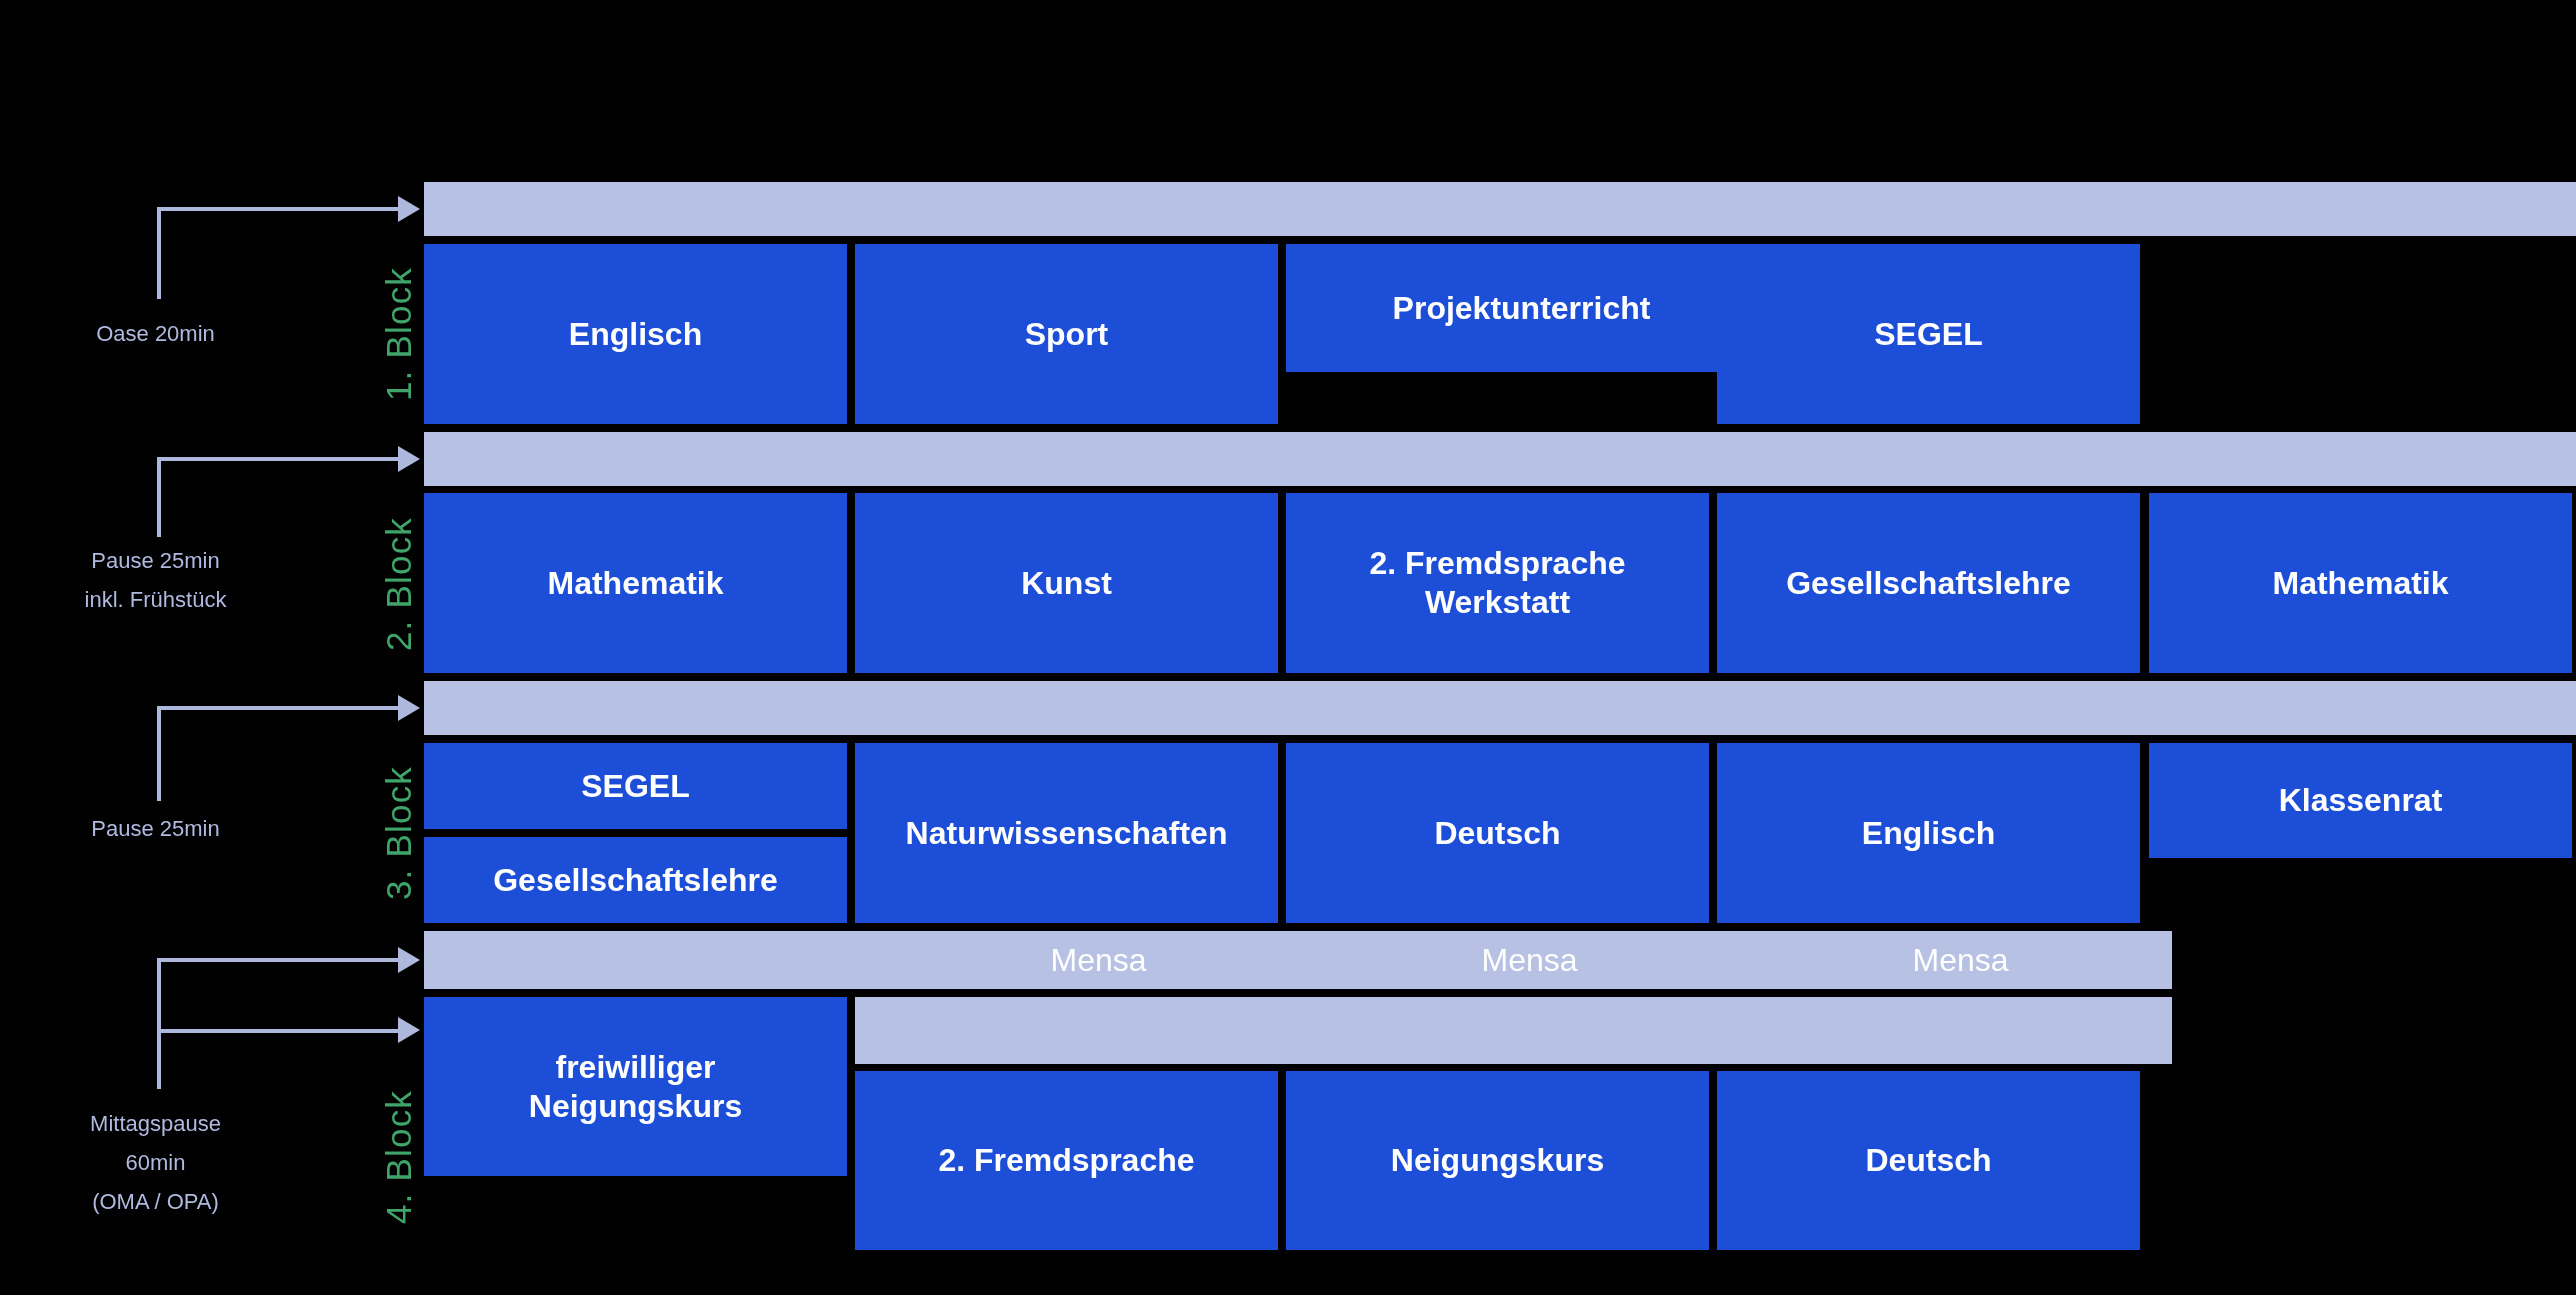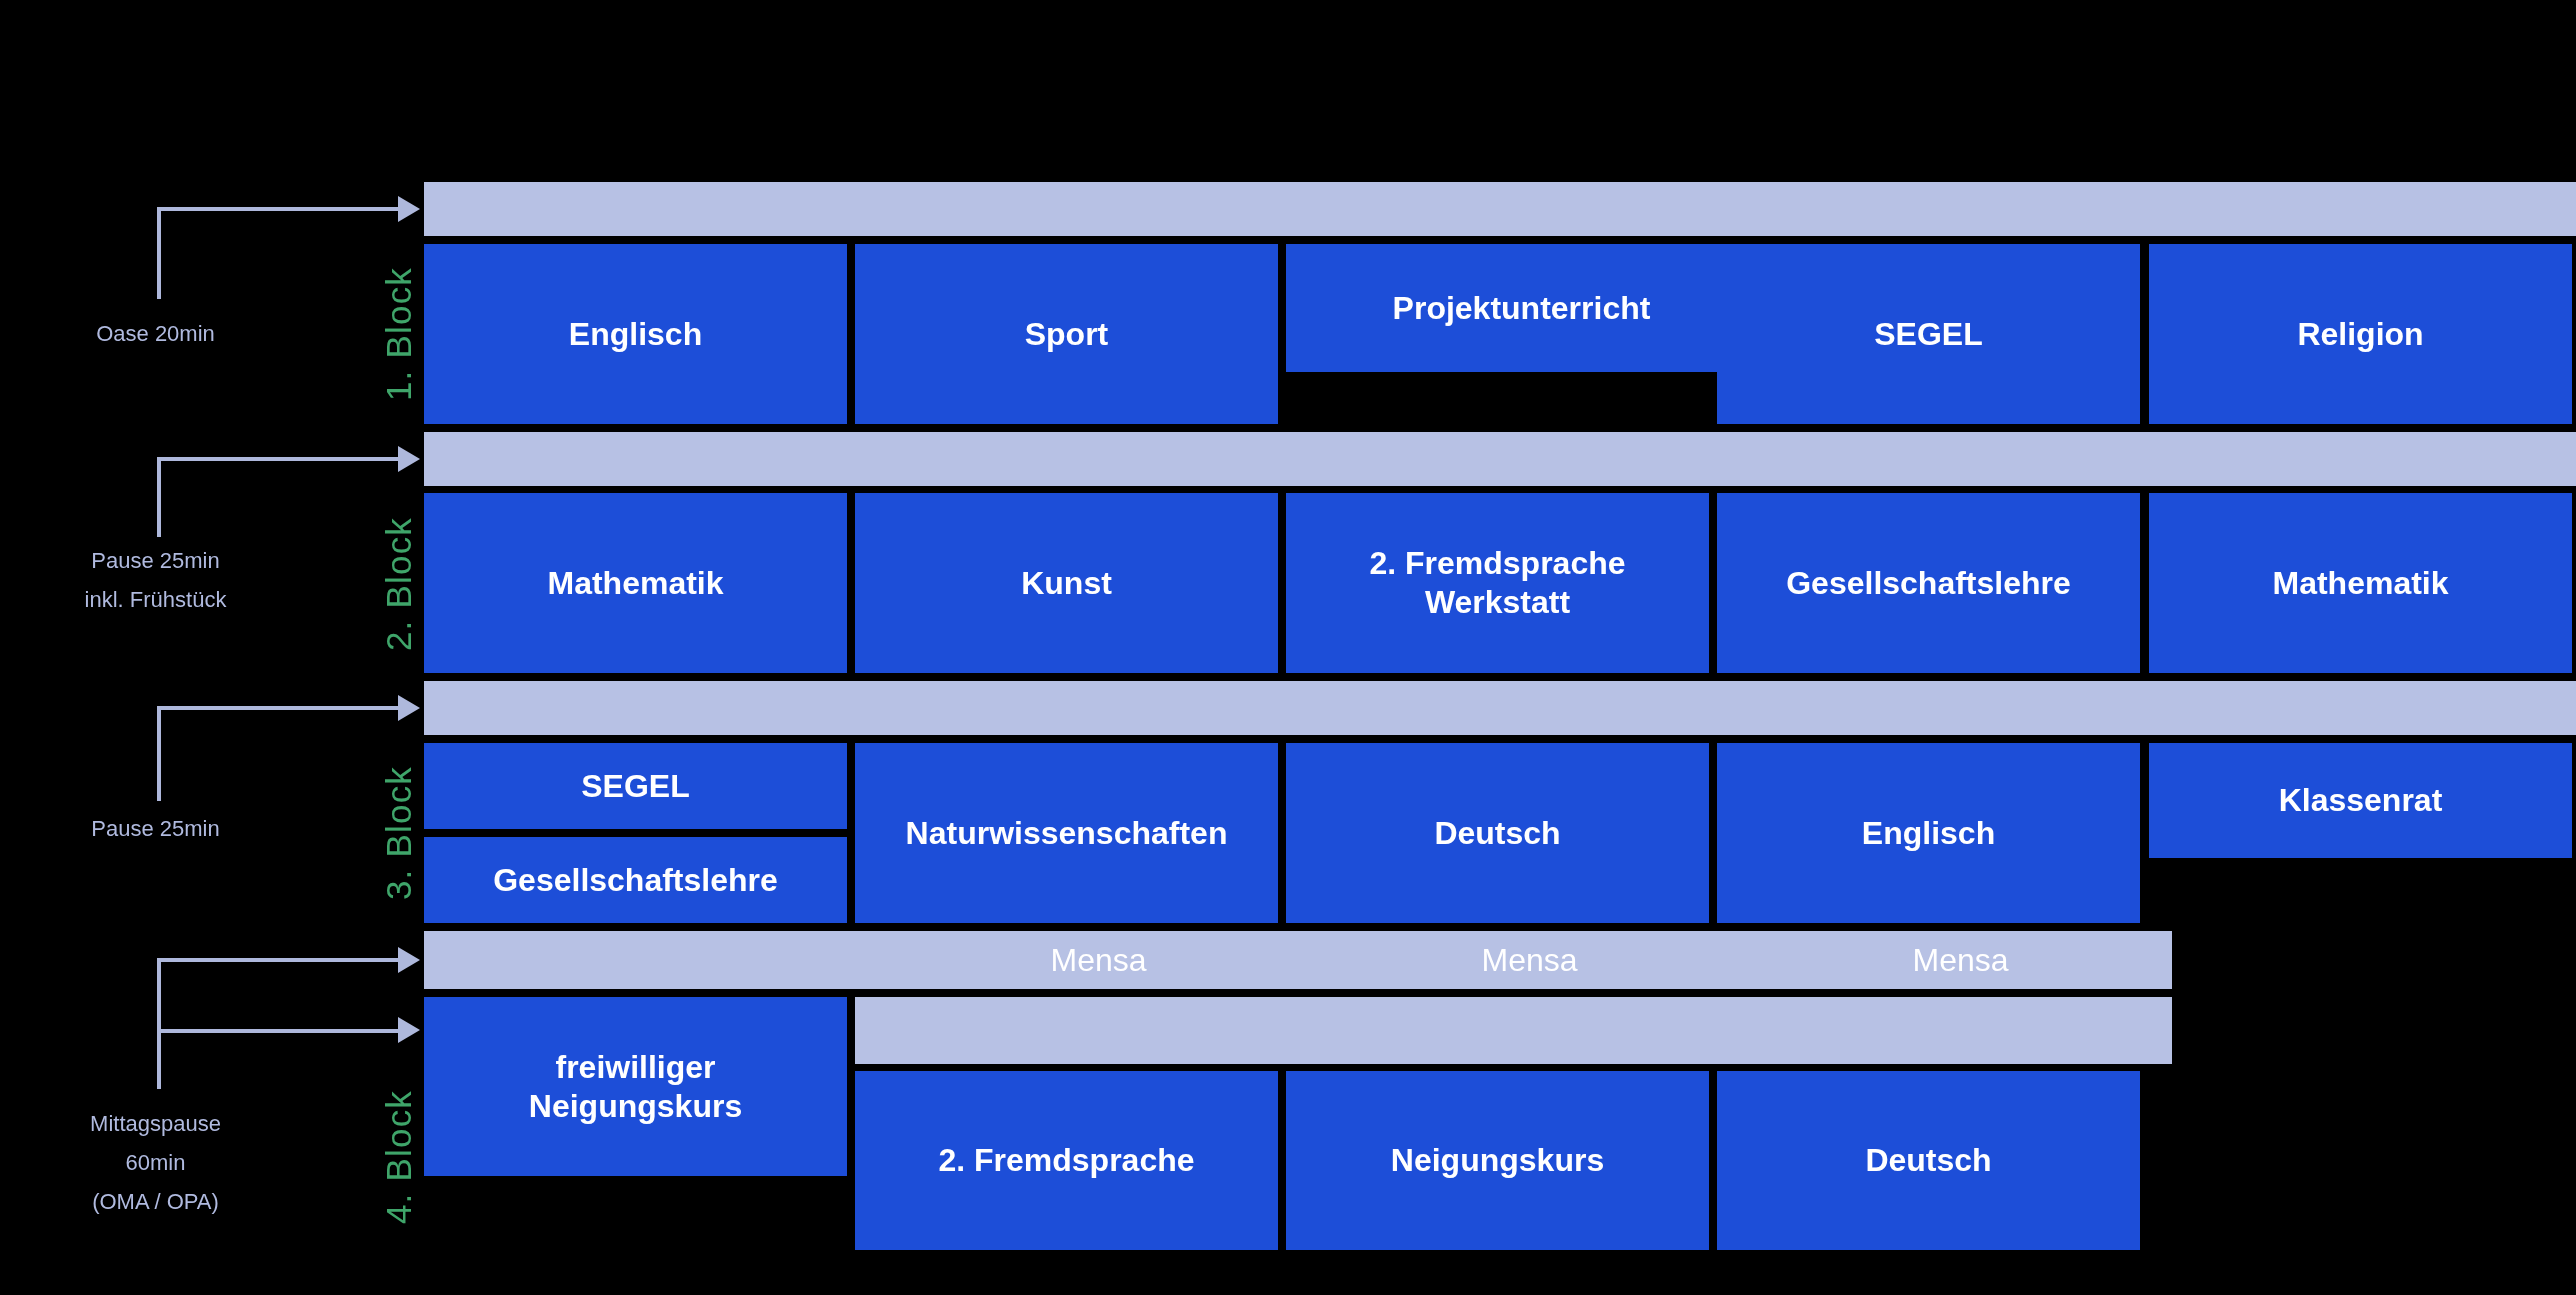--- a/index.html
+++ b/index.html
@@ -66,21 +66,20 @@
   <div class="cell lav" style="left:424px;top:182px;width:423px;height:54px;"></div>
   <div class="cell lav" style="left:855px;top:182px;width:423px;height:54px;"></div>
   <div class="cell lav" style="left:1286px;top:182px;width:423px;height:54px;"></div>
   <div class="cell lav" style="left:1717px;top:182px;width:423px;height:54px;"></div>
   <div class="cell lav" style="left:2149px;top:182px;width:423px;height:54px;"></div>
 
   <div class="cell green" style="left:424px;top:244px;width:423px;height:180px;">Englisch</div>
   <div class="cell green" style="left:855px;top:244px;width:423px;height:180px;">Sport</div>
   <div class="cell green" style="left:1286px;top:244px;width:423px;height:128px;padding-left:24px;">Projektunterricht</div>
   <div class="cell green" style="left:1717px;top:244px;width:423px;height:180px;">SEGEL</div>
-  <div class="cell green" style="left:2149px;top:244px;width:423px;height:180px;">Religion</div>
 
   <div class="cell lav" style="left:424px;top:432px;width:423px;height:54px;"></div>
   <div class="cell lav" style="left:855px;top:432px;width:423px;height:54px;"></div>
   <div class="cell lav" style="left:1286px;top:432px;width:423px;height:54px;"></div>
   <div class="cell lav" style="left:1717px;top:432px;width:423px;height:54px;"></div>
   <div class="cell lav" style="left:2149px;top:432px;width:423px;height:54px;"></div>
 
   <div class="cell green" style="left:424px;top:493px;width:423px;height:180px;">Mathematik</div>
   <div class="cell green" style="left:855px;top:493px;width:423px;height:180px;">Kunst</div>
   <div class="cell green multiline" style="left:1286px;top:493px;width:423px;height:180px;">2. Fremdsprache

